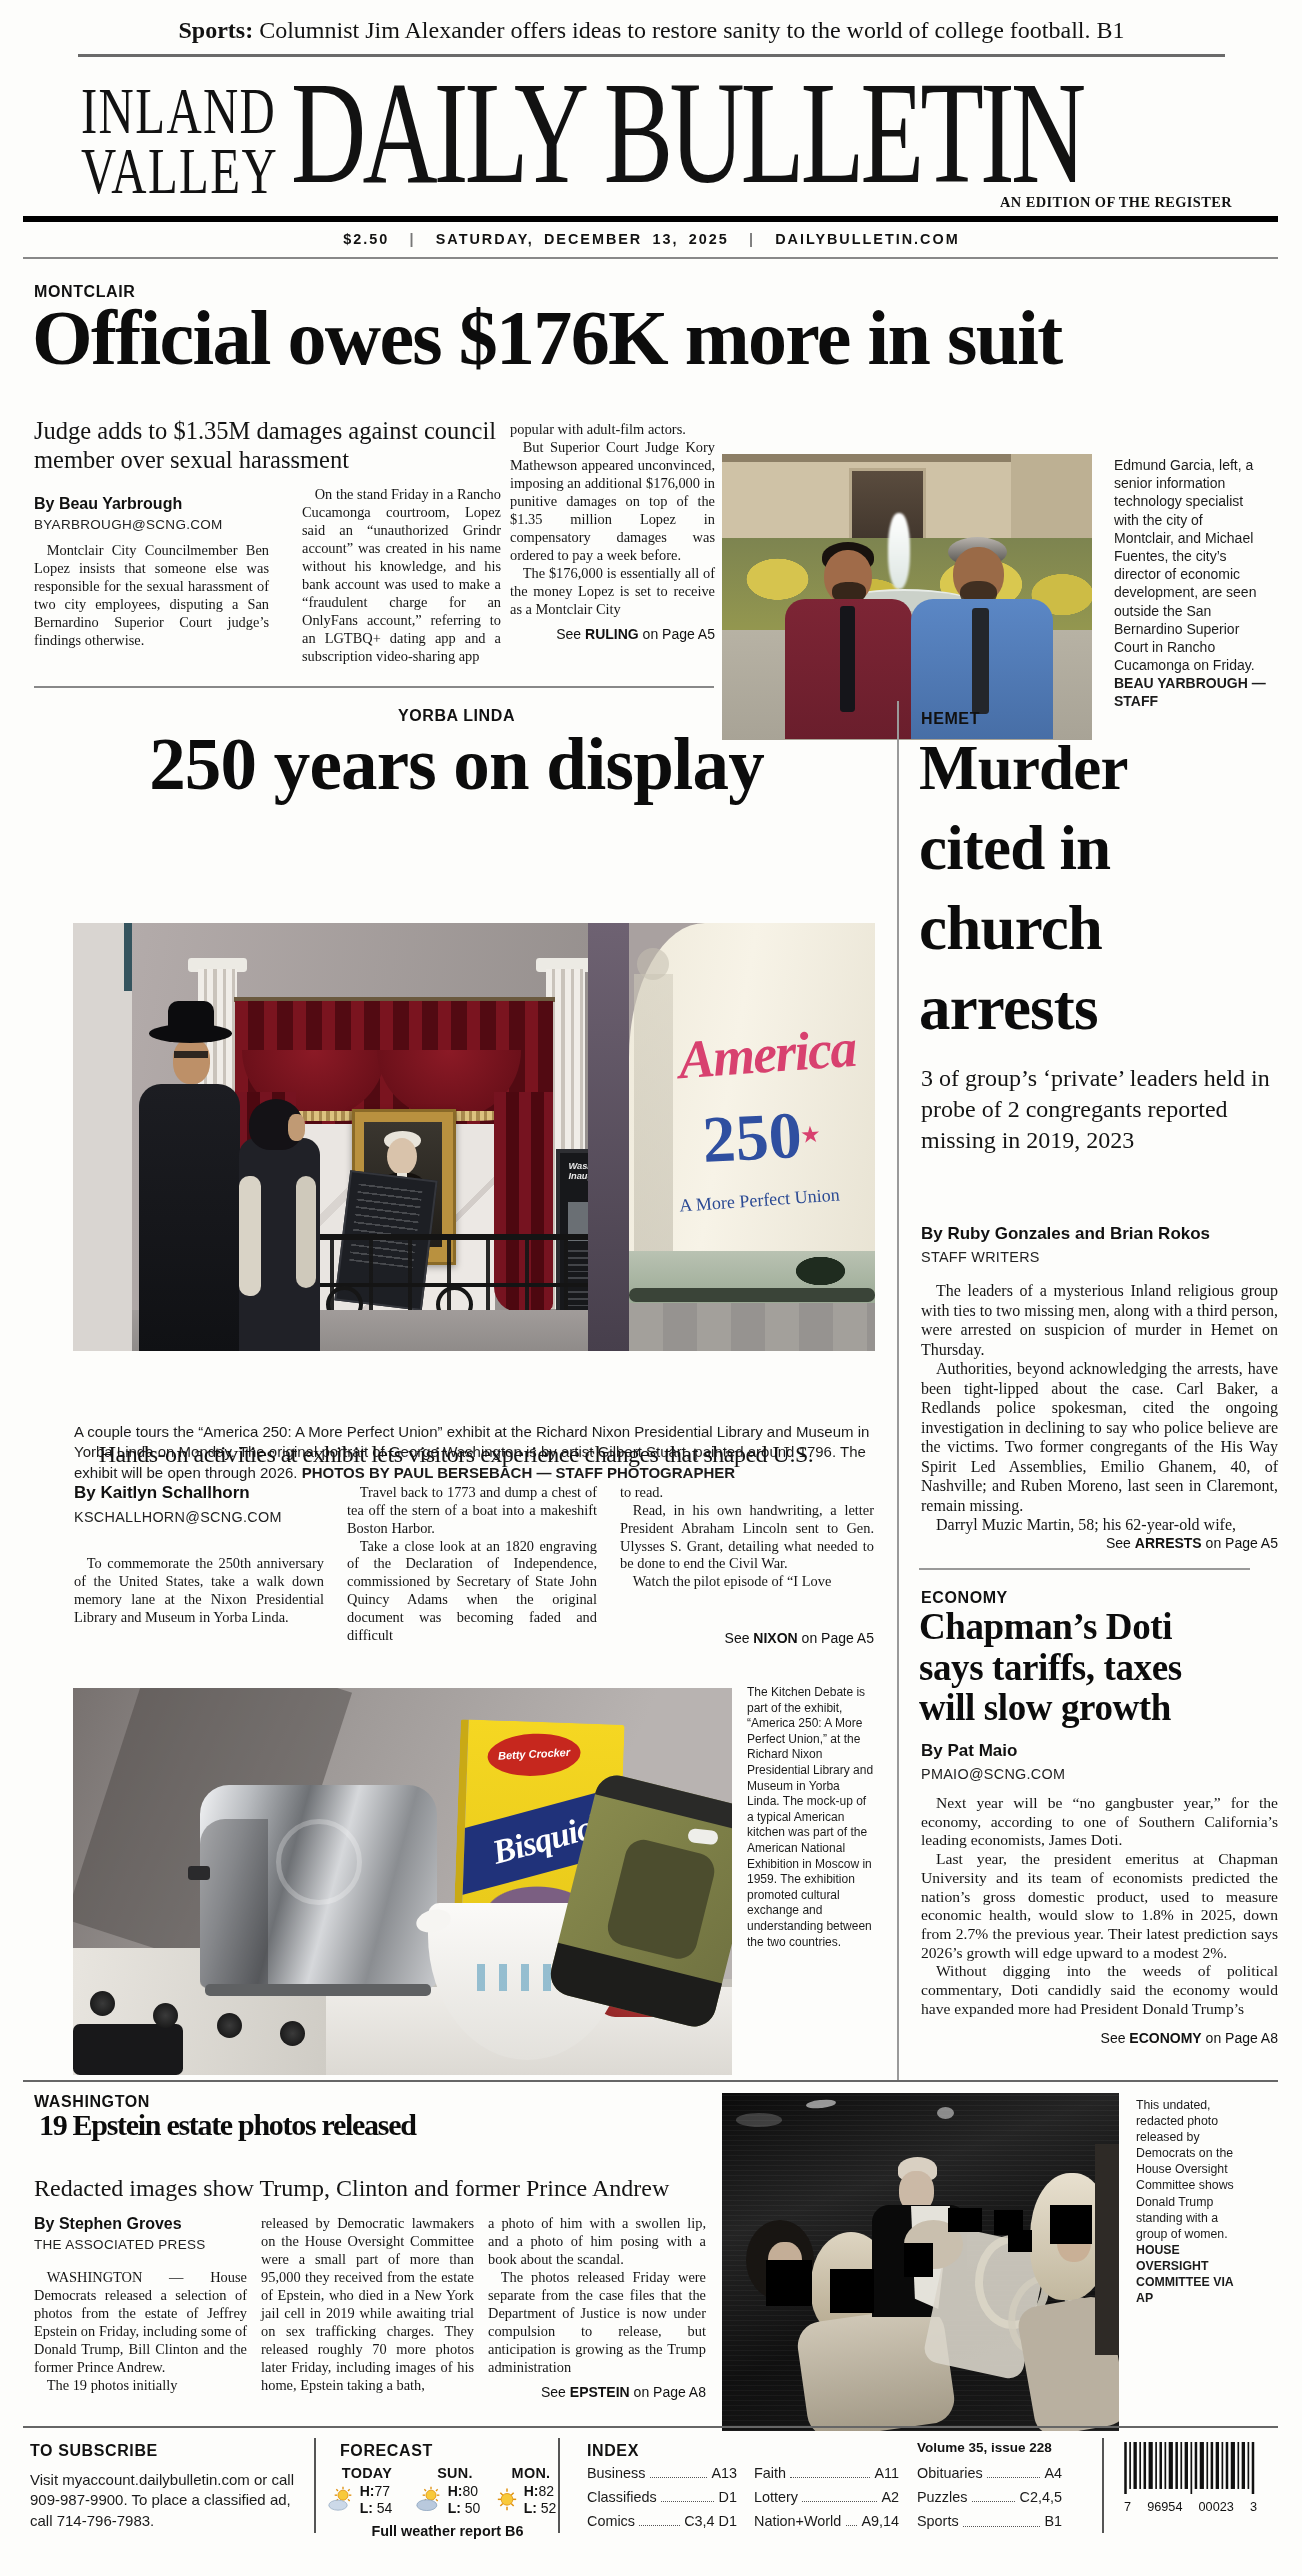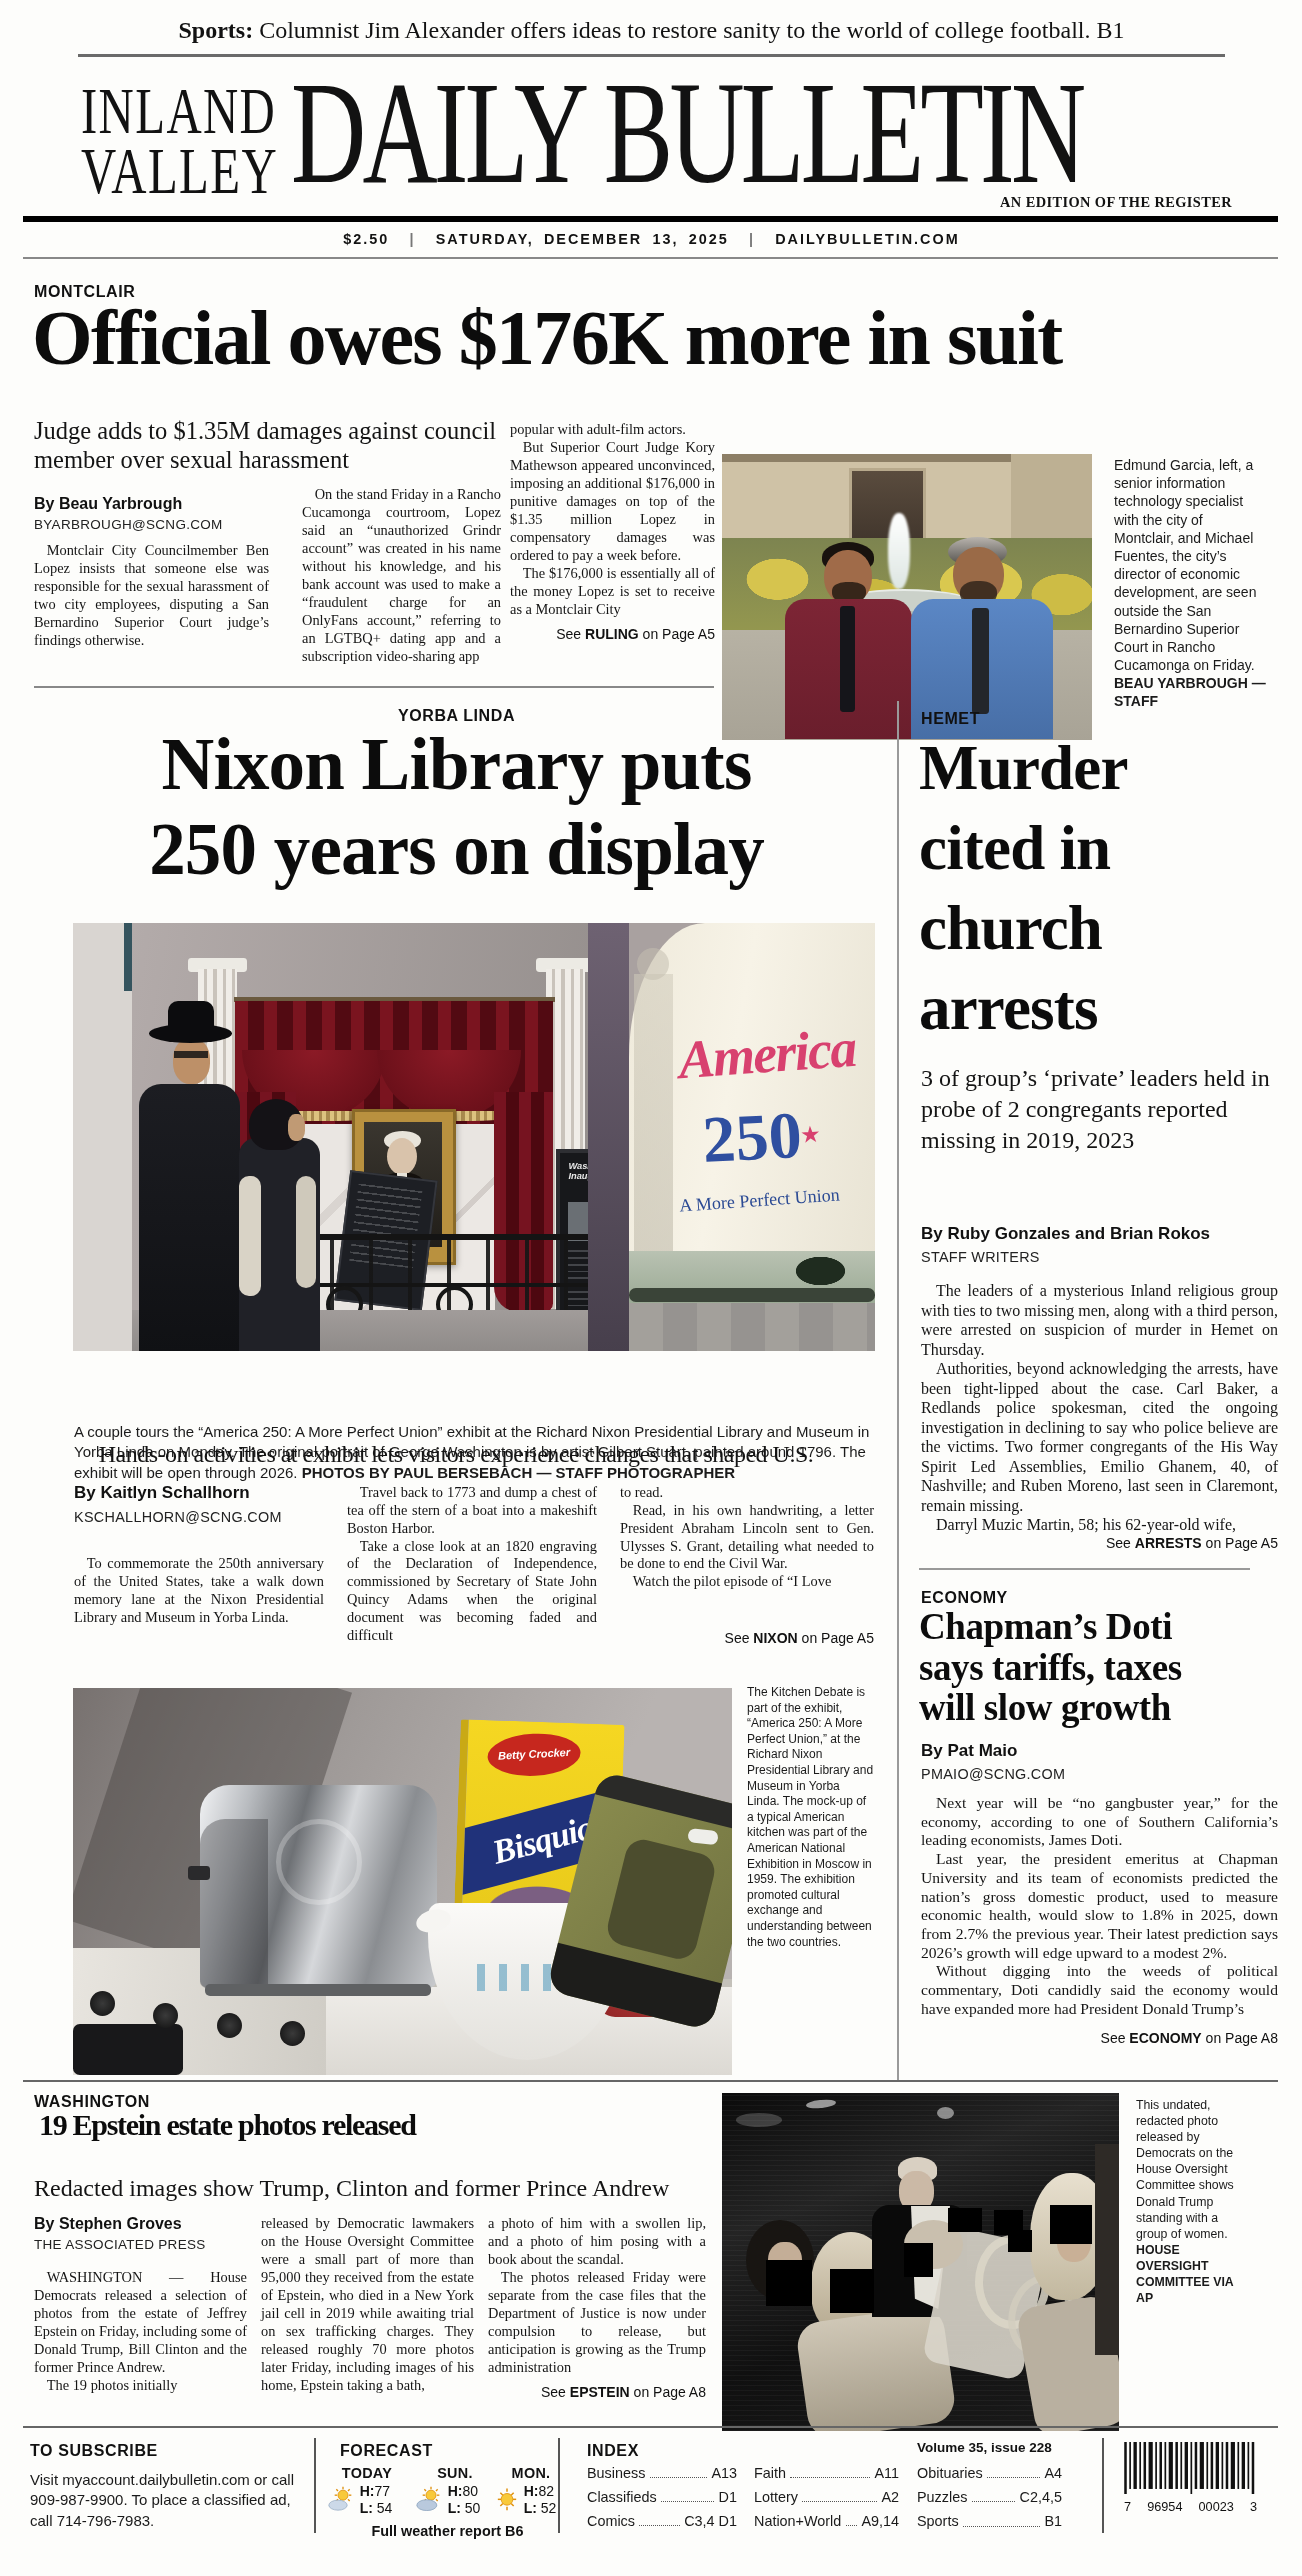--- a/index.html
+++ b/index.html
@@ -108,21 +108,20 @@
   <div class="a cap" style="left:1114px;top:456px;width:152px;">
     <span>Edmund Garcia, left, a senior information technology specialist with the city of Montclair, and Michael Fuentes, the city’s director of economic development, are seen outside the San Bernardino Superior Court in Rancho Cucamonga on Friday. </span><br>
     <span class="credit">BEAU YARBROUGH — STAFF</span>
   </div>
 
   <div class="hr" style="top:686px;left:34px;width:680px;background:#888;"></div>
   <div class="vr" style="left:897px;top:701px;height:1379px;"></div>
 
   <div class="a kicker" style="left:34px;top:708px;width:845px;text-align:center;">YORBA LINDA</div>
   <div class="a hl" style="left:34px;top:723px;width:845px;text-align:center;font-size:73px;line-height:1.16;letter-spacing:-0.8px;">
-    <div>Nixon Library puts</div>
     <div>250 years on display</div>
   </div>
 
   <div class="photo" style="left:73px;top:923px;width:802px;height:428px;background:#a9a1a0;">
     <div class="a" style="left:0;top:0;width:59px;height:428px;background:#d9d5d1;"></div>
     <div class="a" style="left:51px;top:0;width:110px;height:68px;background:#35545e;"></div>
     <div class="a" style="left:59px;top:0;width:456px;height:428px;background:linear-gradient(100deg,#b3abaa,#938d8b);"></div>
     <div class="a" style="left:115px;top:35px;width:59px;height:13.5px;background:#eceae4;border-radius:3.4px;"></div>
     <div class="a" style="left:125px;top:46px;width:39px;height:340px;background:repeating-linear-gradient(90deg,#f0ede8 0 6px,#c9c3bb 6px 9.3px);"></div>
     <div class="a" style="left:463px;top:35px;width:59px;height:13.5px;background:#eceae4;border-radius:3.4px;"></div>

